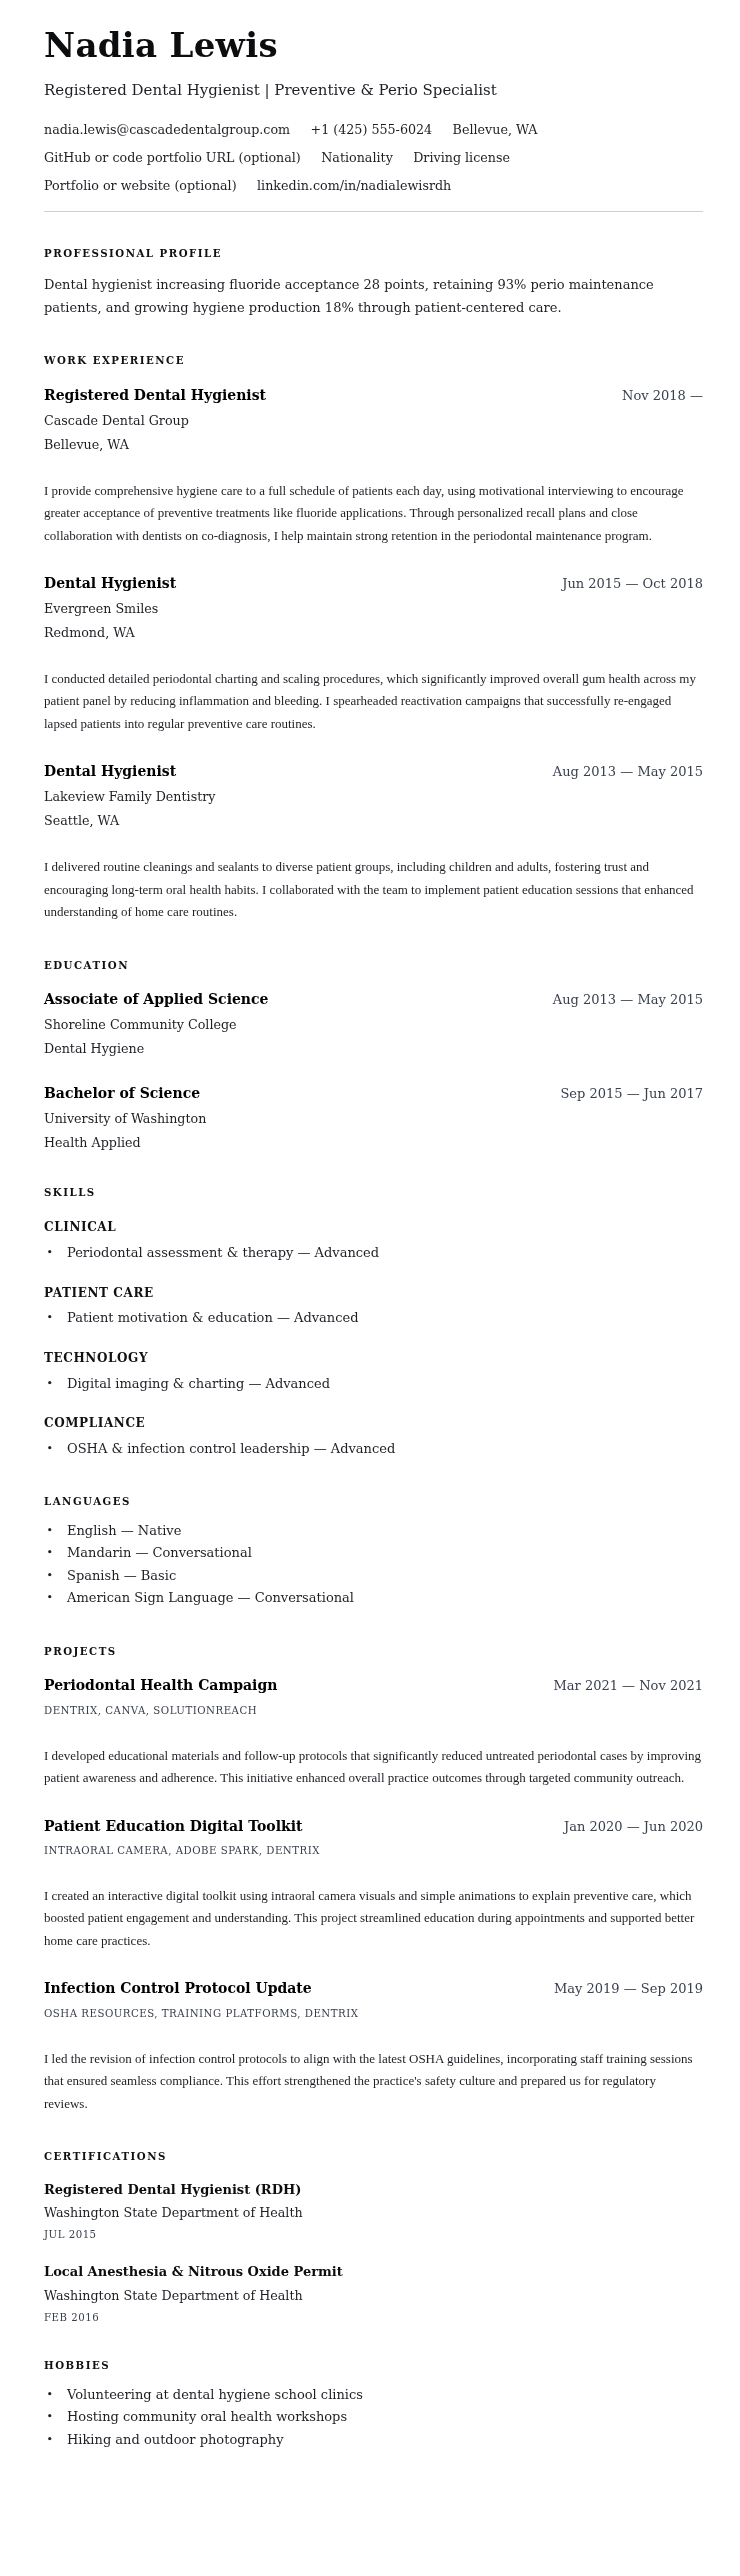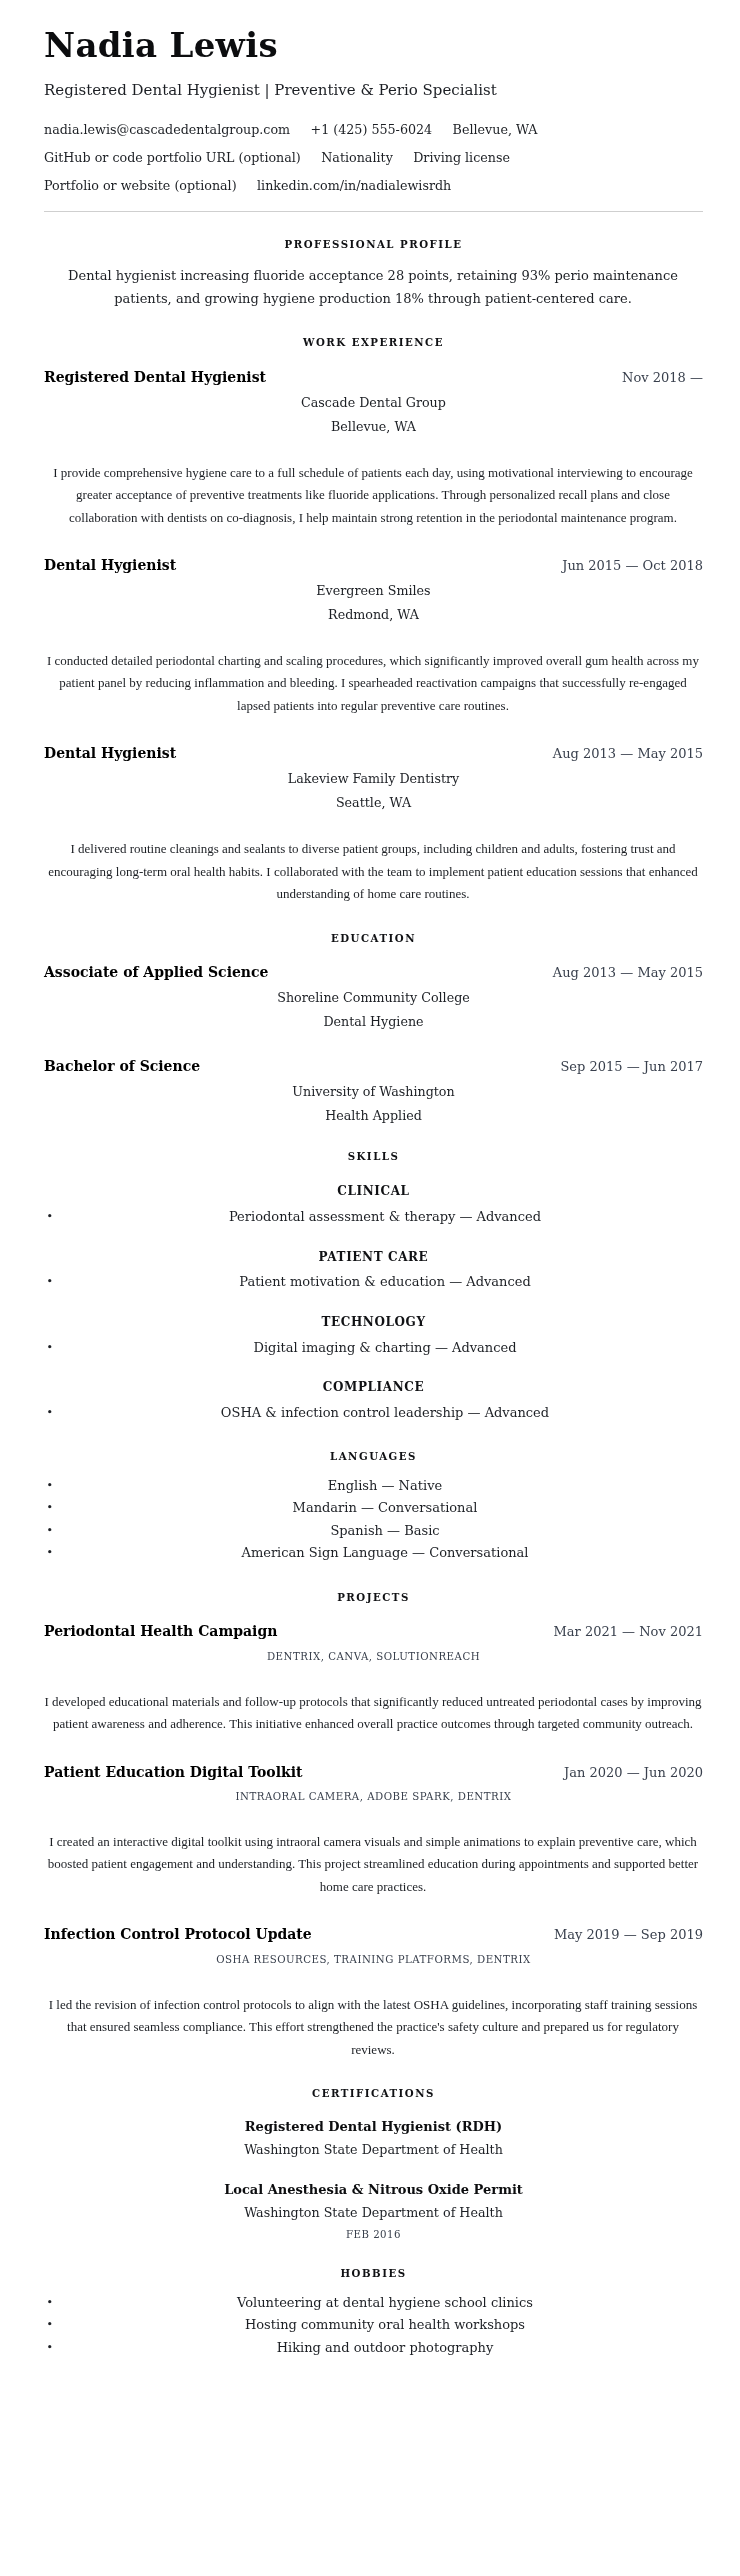--- a/index.html
+++ b/index.html
@@ -43,21 +43,21 @@
     margin-bottom: 11px;
     color: #1c1f24;
   }
   .divider {
     border: none;
     border-top: 1.2px solid #cfcfcf;
     margin-top: 17.3px;
   }
 
   
-  .section { margin-top: 26px; text-align: center; }
+  .section { margin-top: 35px; }
   .section-heading {
     font-size: 10.2px;
     font-weight: 700;
     color: #101114;
     text-transform: uppercase;
     letter-spacing: 1.5px;
     line-height: 1.3;
   }
   p.body-text {
     margin-top: 13.6px;
@@ -318,20 +318,21 @@
       <p class="body-text">I led the revision of infection control protocols to align with the latest OSHA guidelines, incorporating staff training sessions that ensured seamless compliance. This effort strengthened the practice's safety culture and prepared us for regulatory reviews.</p>
     </article>
   </section>
 
   <section class="section">
     <h2 class="section-heading">CERTIFICATIONS</h2>
 
     <div class="cert">
       <div class="cert-title">Registered Dental Hygienist (RDH)</div>
       <div class="cert-issuer">Washington State Department of Health</div>
+      <div class="cert-date">JUL 2015</div>
     </div>
 
     <div class="cert">
       <div class="cert-title">Local Anesthesia &amp; Nitrous Oxide Permit</div>
       <div class="cert-issuer">Washington State Department of Health</div>
       <div class="cert-date">FEB 2016</div>
     </div>
   </section>
 
   <section class="section">

